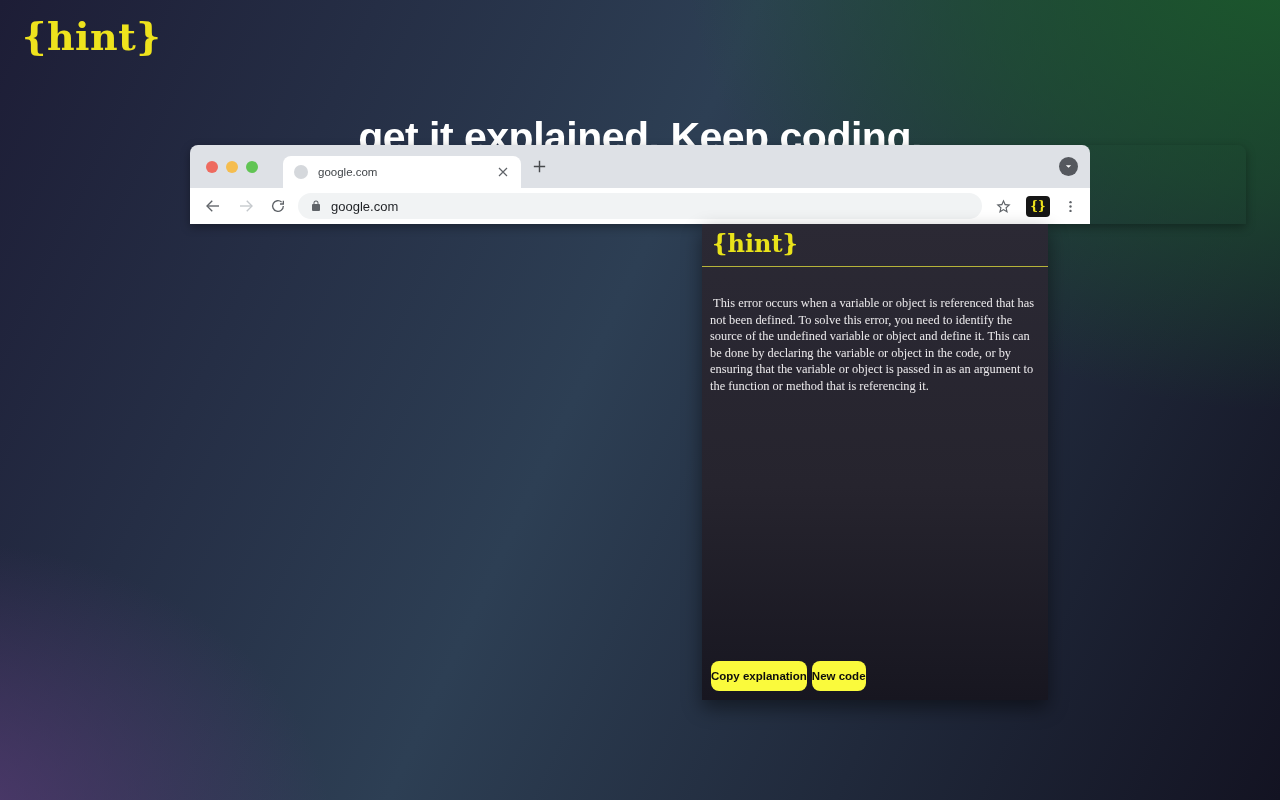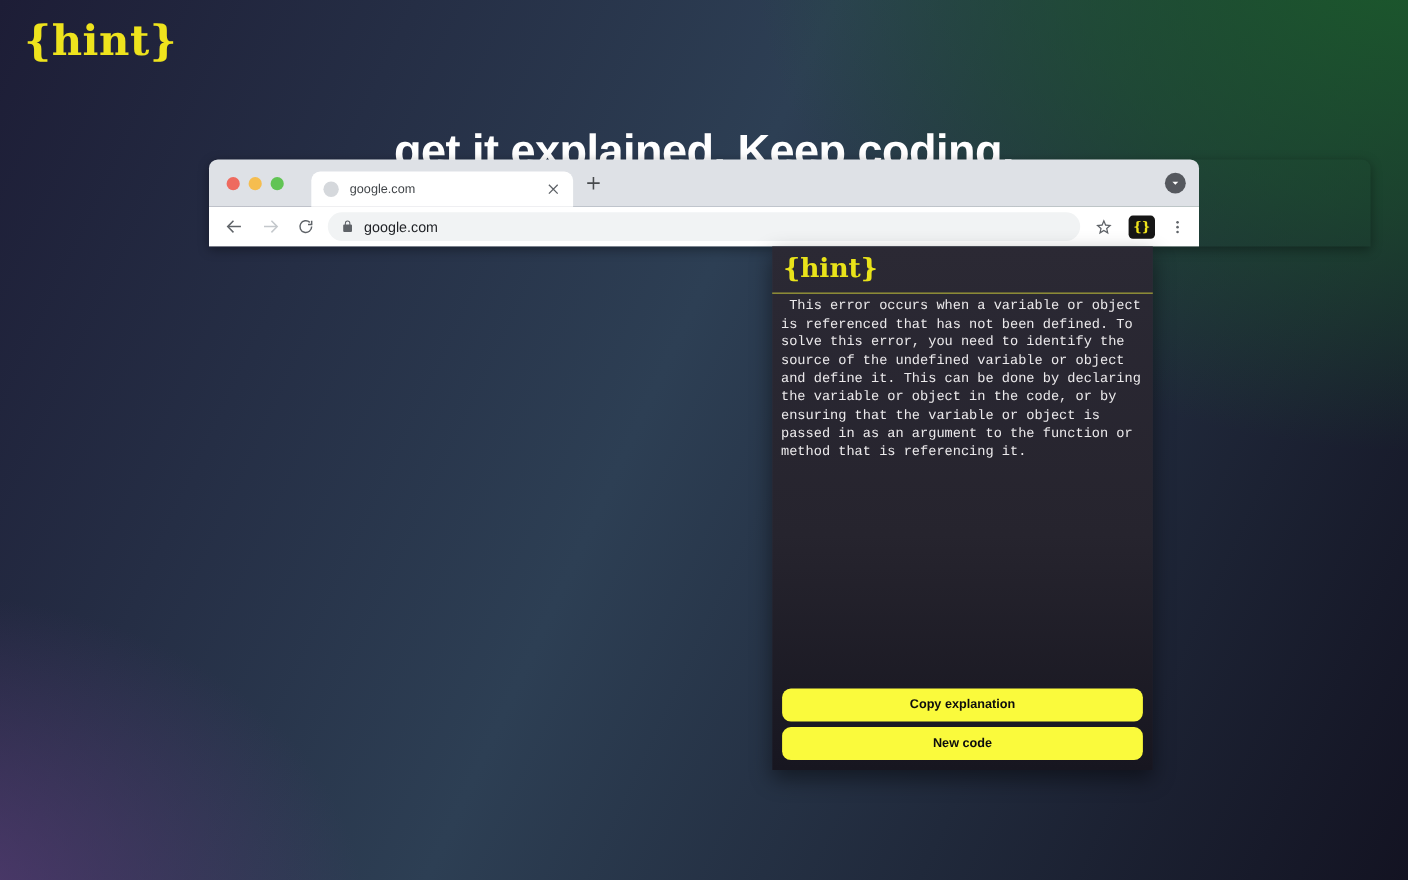--- a/index.html
+++ b/index.html
@@ -87,28 +87,28 @@
     position:absolute; left:702px; top:224px; width:346px; height:476px;
     background:linear-gradient(180deg, #2b2934 0%, #26242e 55%, #171620 100%);
     padding:6px 8px; box-shadow:0 8px 18px rgba(0,0,0,0.45);
   }
   .popup-logo {
     font-family:"DejaVu Serif", serif; font-weight:bold;
     font-size:24px; line-height:28px; color:#e9e31a; padding-left:2px;
   }
   .popup-divider { height:1px; background:#b6b43a; margin:8px -8px 0 -8px; }
   .popup-expl {
-    margin-top:3px; padding:0 2px 0 0;
-    font-family:Liberation Mono, monospace;
+    margin-top:28px; padding:0 2px 0 0;
+    font-family:Liberation Serif, serif;
     font-size:12.4px; line-height:16.6px; color:#eceaec;
     white-space:pre-wrap;
   }
   .popup-footer {
     position:absolute; left:9px; right:9px; bottom:9px;
-    display:flex; flex-direction:column; gap:5px;
+    display:flex; gap:5px;
   }
   .ybtn {
     height:30px; border:none; border-radius:8px; background:#fafa3c;
     font-family:"Liberation Sans", sans-serif; font-weight:bold; font-size:11.5px;
     color:#0d0d0d; cursor:pointer;
   }
 </style>
 </head>
 <body>
 

